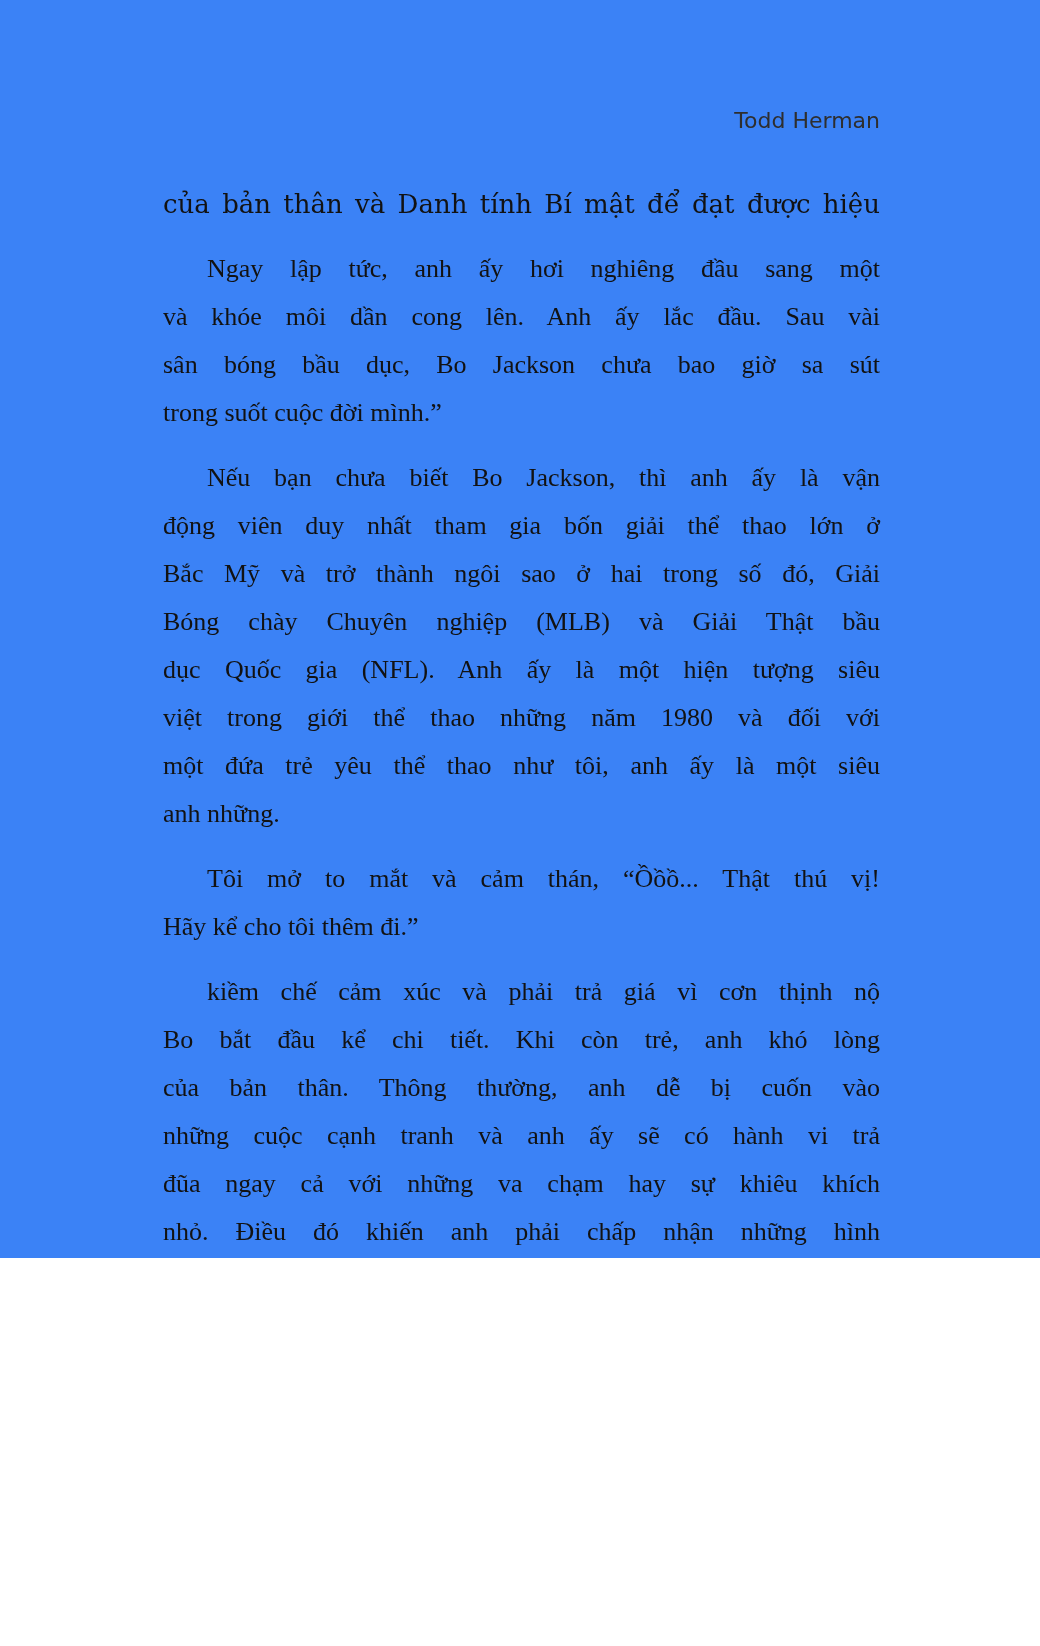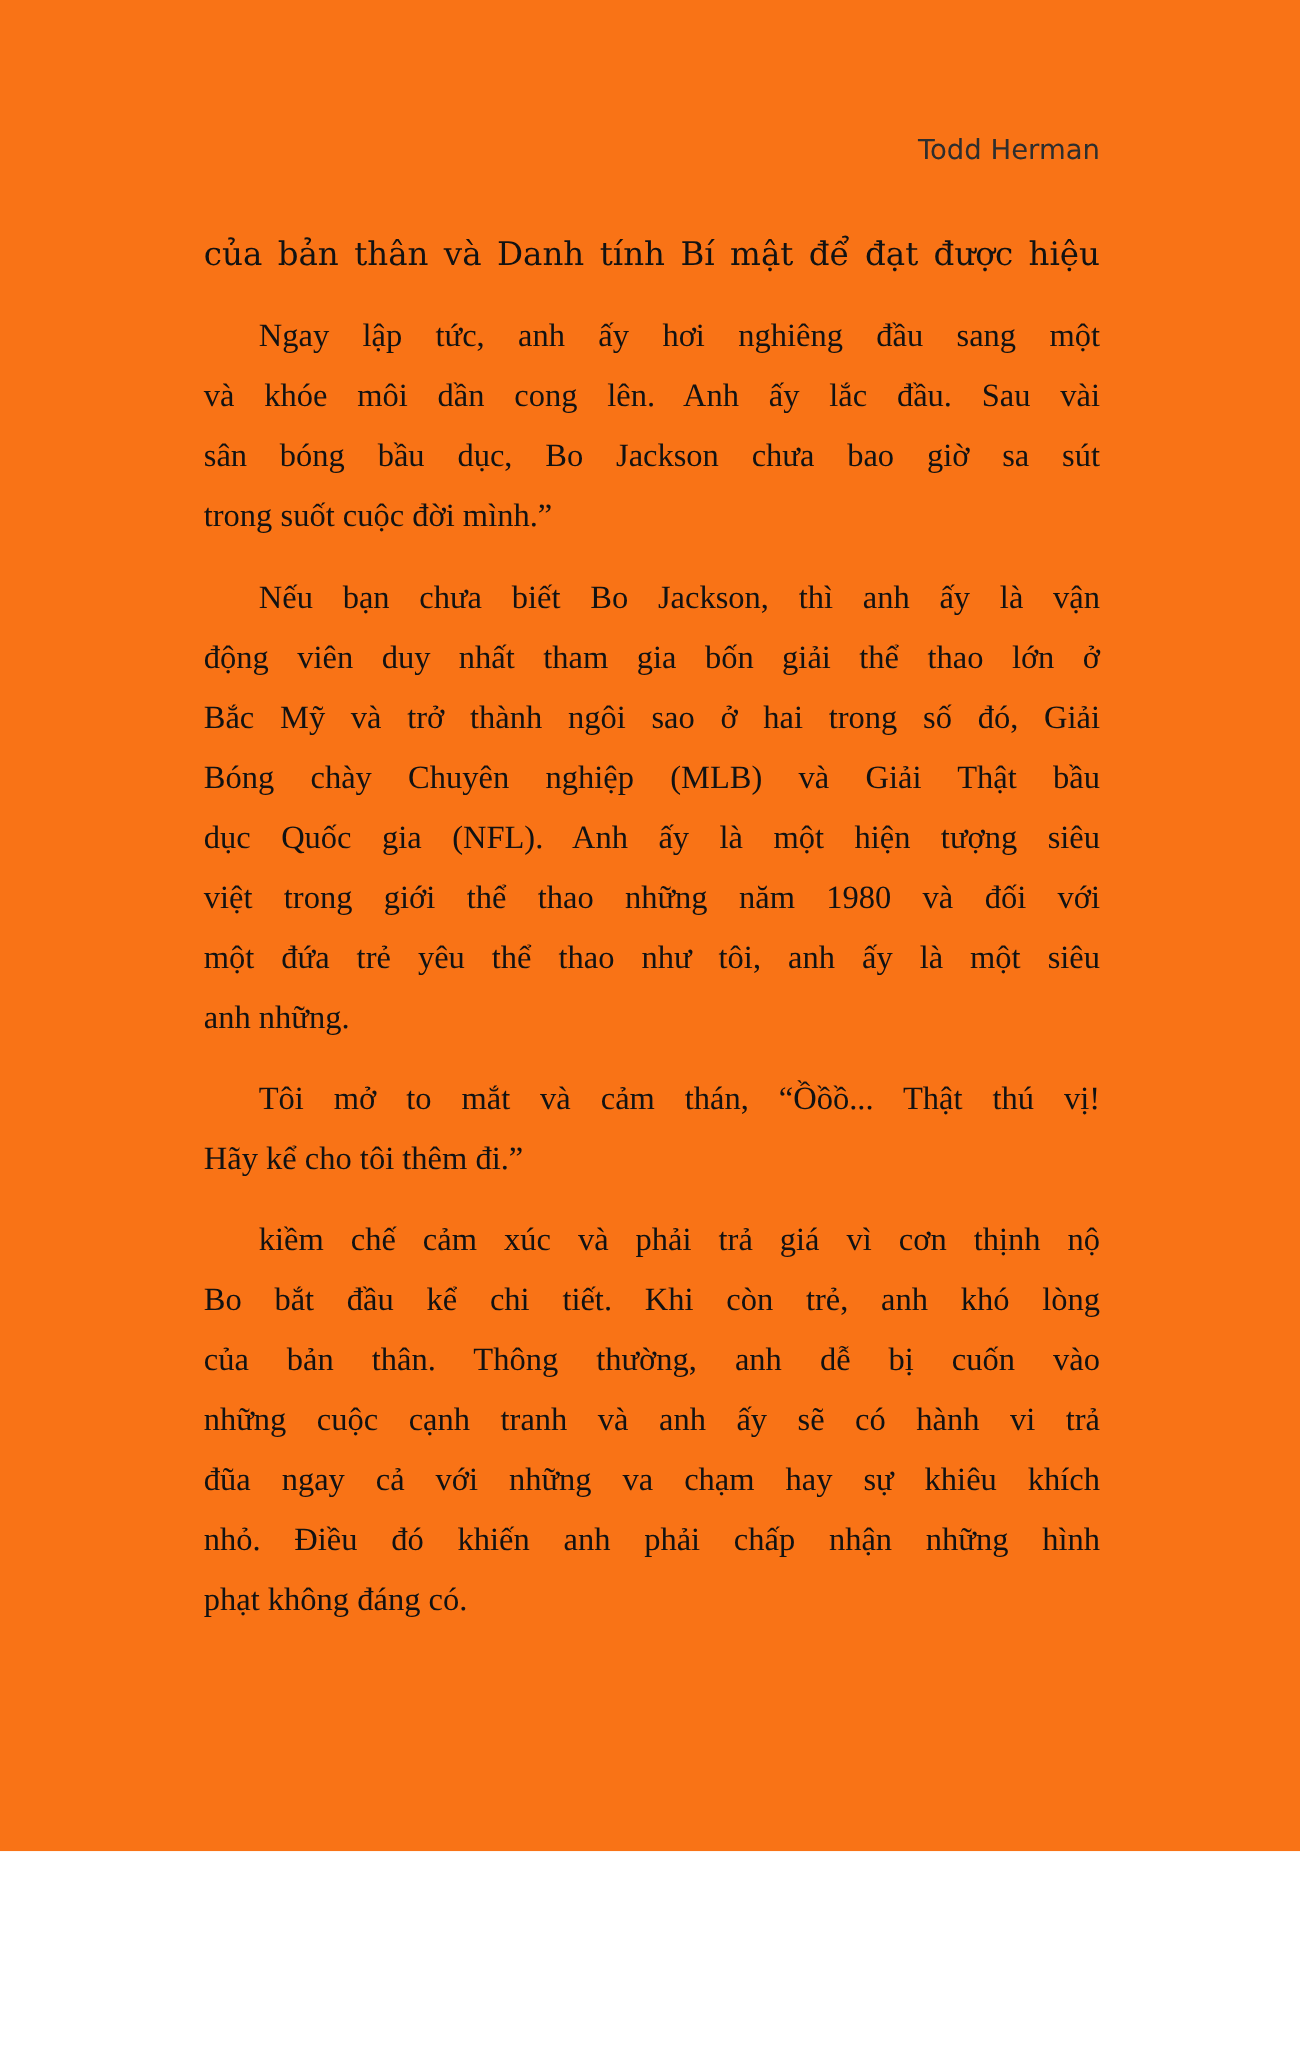--- a/index.html
+++ b/index.html
@@ -3,22 +3,22 @@
 <meta charset="utf-8">
 <style>
   html, body {
     margin: 0;
     padding: 0;
     background: #ffffff;
   }
   .page {
     position: relative;
     width: 1040px;
-    height: 1481px;
-    background: #f97316;
+    height: 1258px;
+    background: #3b82f6;
     overflow: hidden;
     font-family: "DejaVu Serif", serif;
   }
   .running-header {
     position: absolute;
     top: 106px;
     left: 163px;
     width: 717px;
     text-align: right;
     font-family: "DejaVu Sans", sans-serif;

